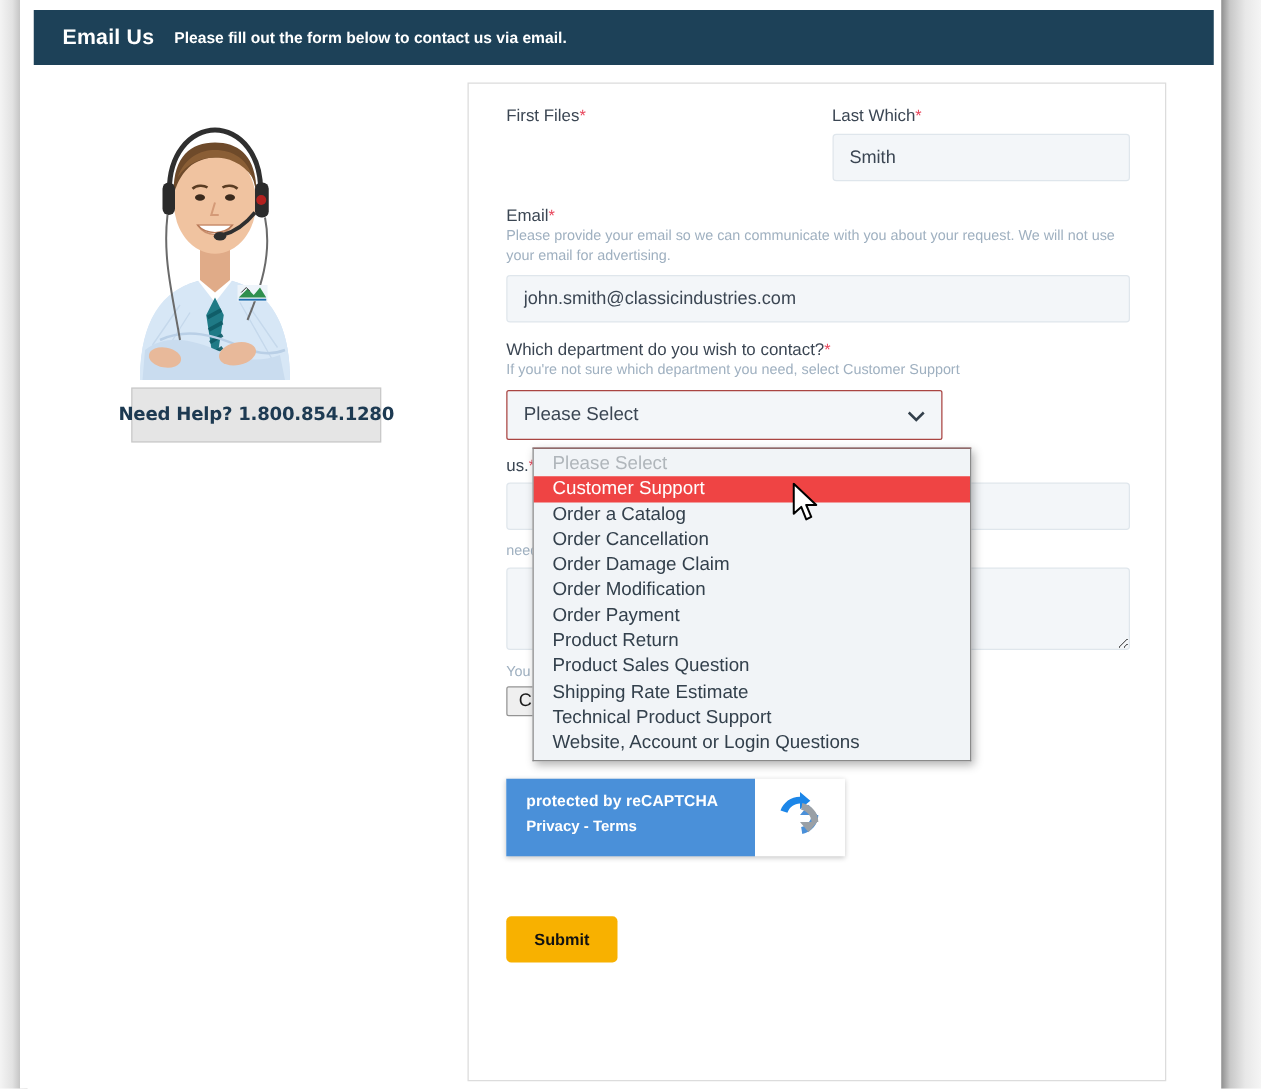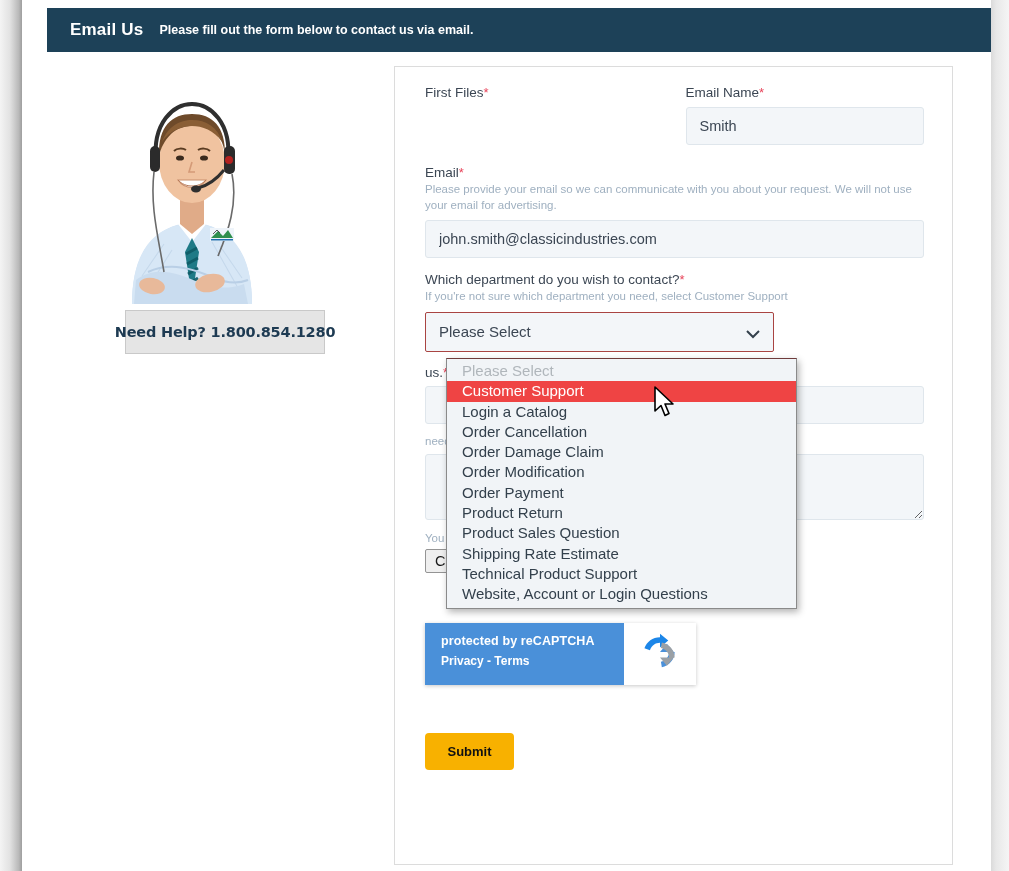--- a/index.html
+++ b/index.html
@@ -22,21 +22,21 @@
     position: absolute; left: 0; top: 0;
     width: 22px; height: 871px;
     background: linear-gradient(to right, #f4f4f4 0%, #e2e2e2 45%, #b9b9b9 85%, #9e9e9e 100%);
   }
   .edge-right {
     position: absolute; left: 977px; top: 0;
     width: 32px; height: 871px;
     background: linear-gradient(to right, #8f8f8f 0%, #c8c8c8 22%, #e8e8e8 60%, #f5f5f5 100%);
   }
   .canvas {
-    position: absolute; left: 36px; top: 0;
+    position: absolute; left: 16px; top: 0;
     width: 955px; height: 871px;
     background: #ffffff;
   }
 
   
   .banner {
     position: absolute; left: 11px; top: 8px;
     width: 944px; height: 44px;
     background: #1d4158;
     display: flex; align-items: center;
@@ -338,21 +338,21 @@
 
       
       <div class="row">
         <div class="field col">
           <label class="flabel">
             <span>First Files</span><span class="req">*</span>
           </label>
         </div>
         <div class="field col">
           <label class="flabel">
-            <span>Email Name</span><span class="req">*</span>
+            <span>Last Which</span><span class="req">*</span>
           </label>
           <input class="inp" type="text" value="Smith" style="">
         </div>
       </div>
 
       
       <div class="field" style="margin-top:14px">
         <label class="flabel" style="margin-bottom:4px">
           <span>Email</span><span class="req">*</span>
         </label>
@@ -420,21 +420,21 @@
         </div>
       </div>
 
       
       <button class="submit-btn" type="button">Submit</button>
     </div>
 
     <div class="dropdown" id="dropdown-list">
         <div class="opt placeholder">Please Select</div>
         <div class="opt selected">Customer Support</div>
-        <div class="opt">Login a Catalog</div>
+        <div class="opt">Order a Catalog</div>
         <div class="opt">Order Cancellation</div>
         <div class="opt">Order Damage Claim</div>
         <div class="opt">Order Modification</div>
         <div class="opt">Order Payment</div>
         <div class="opt">Product Return</div>
         <div class="opt">Product Sales Question</div>
         <div class="opt">Shipping Rate Estimate</div>
         <div class="opt">Technical Product Support</div>
         <div class="opt">Website, Account or Login Questions</div>
       </div>

